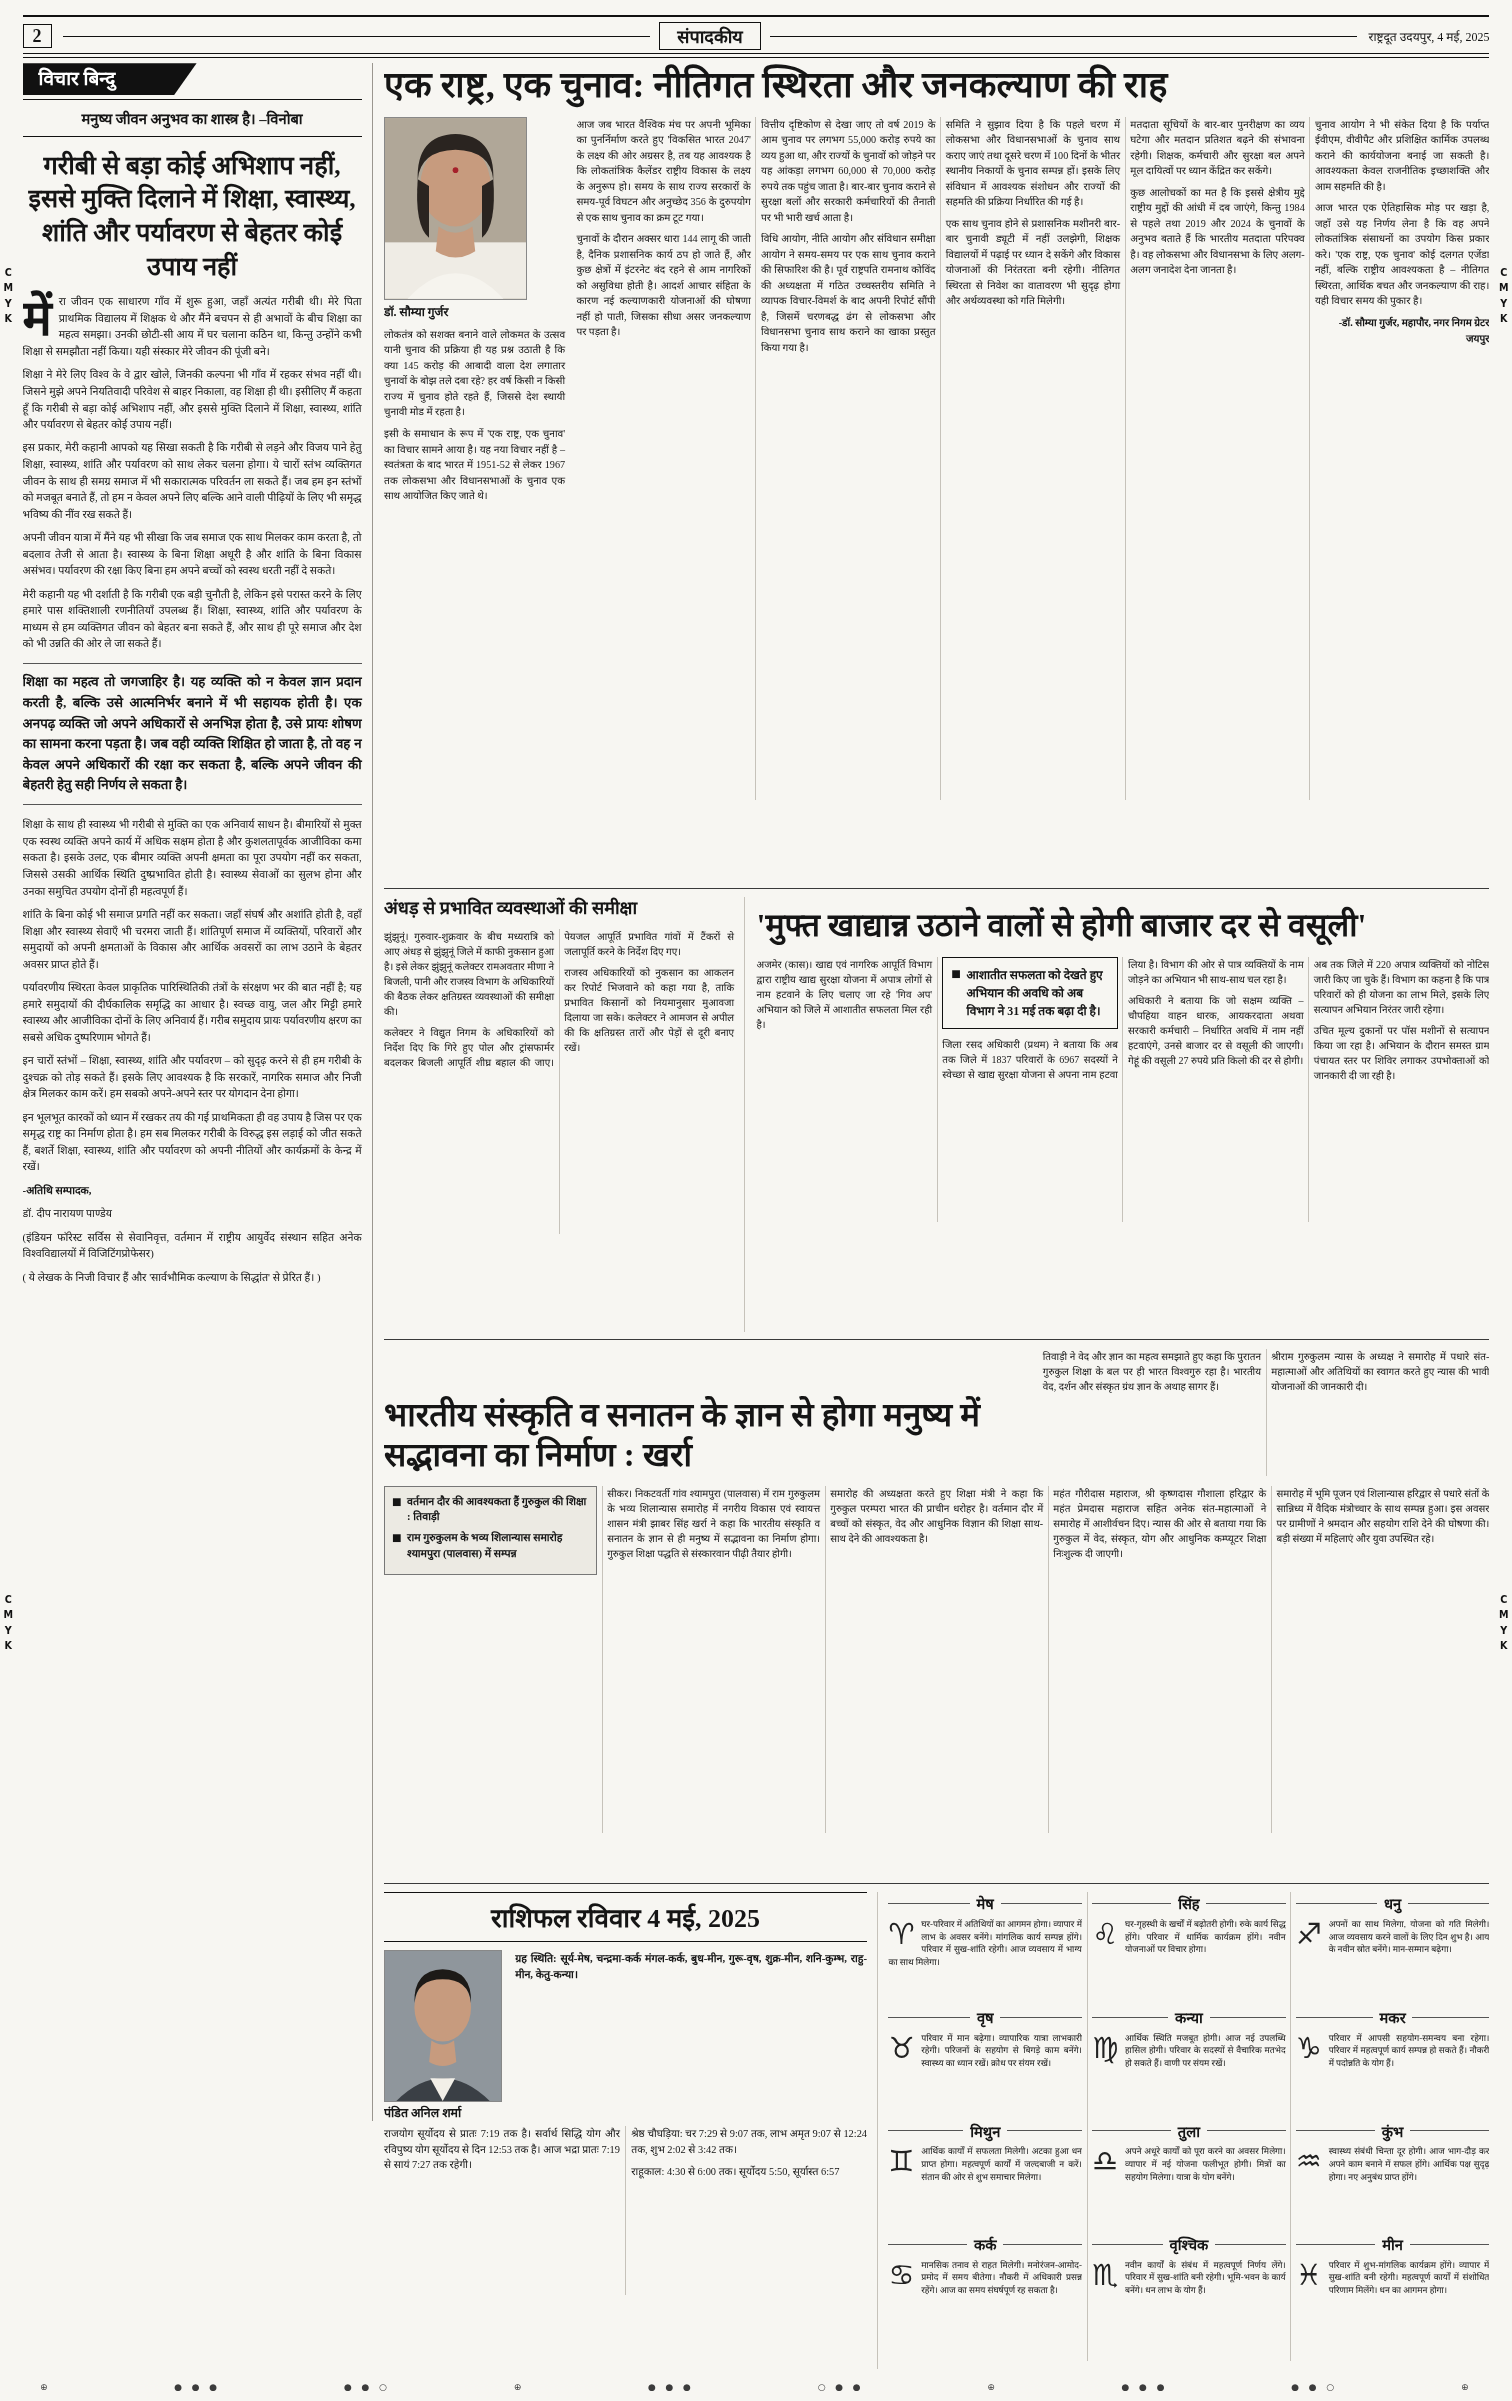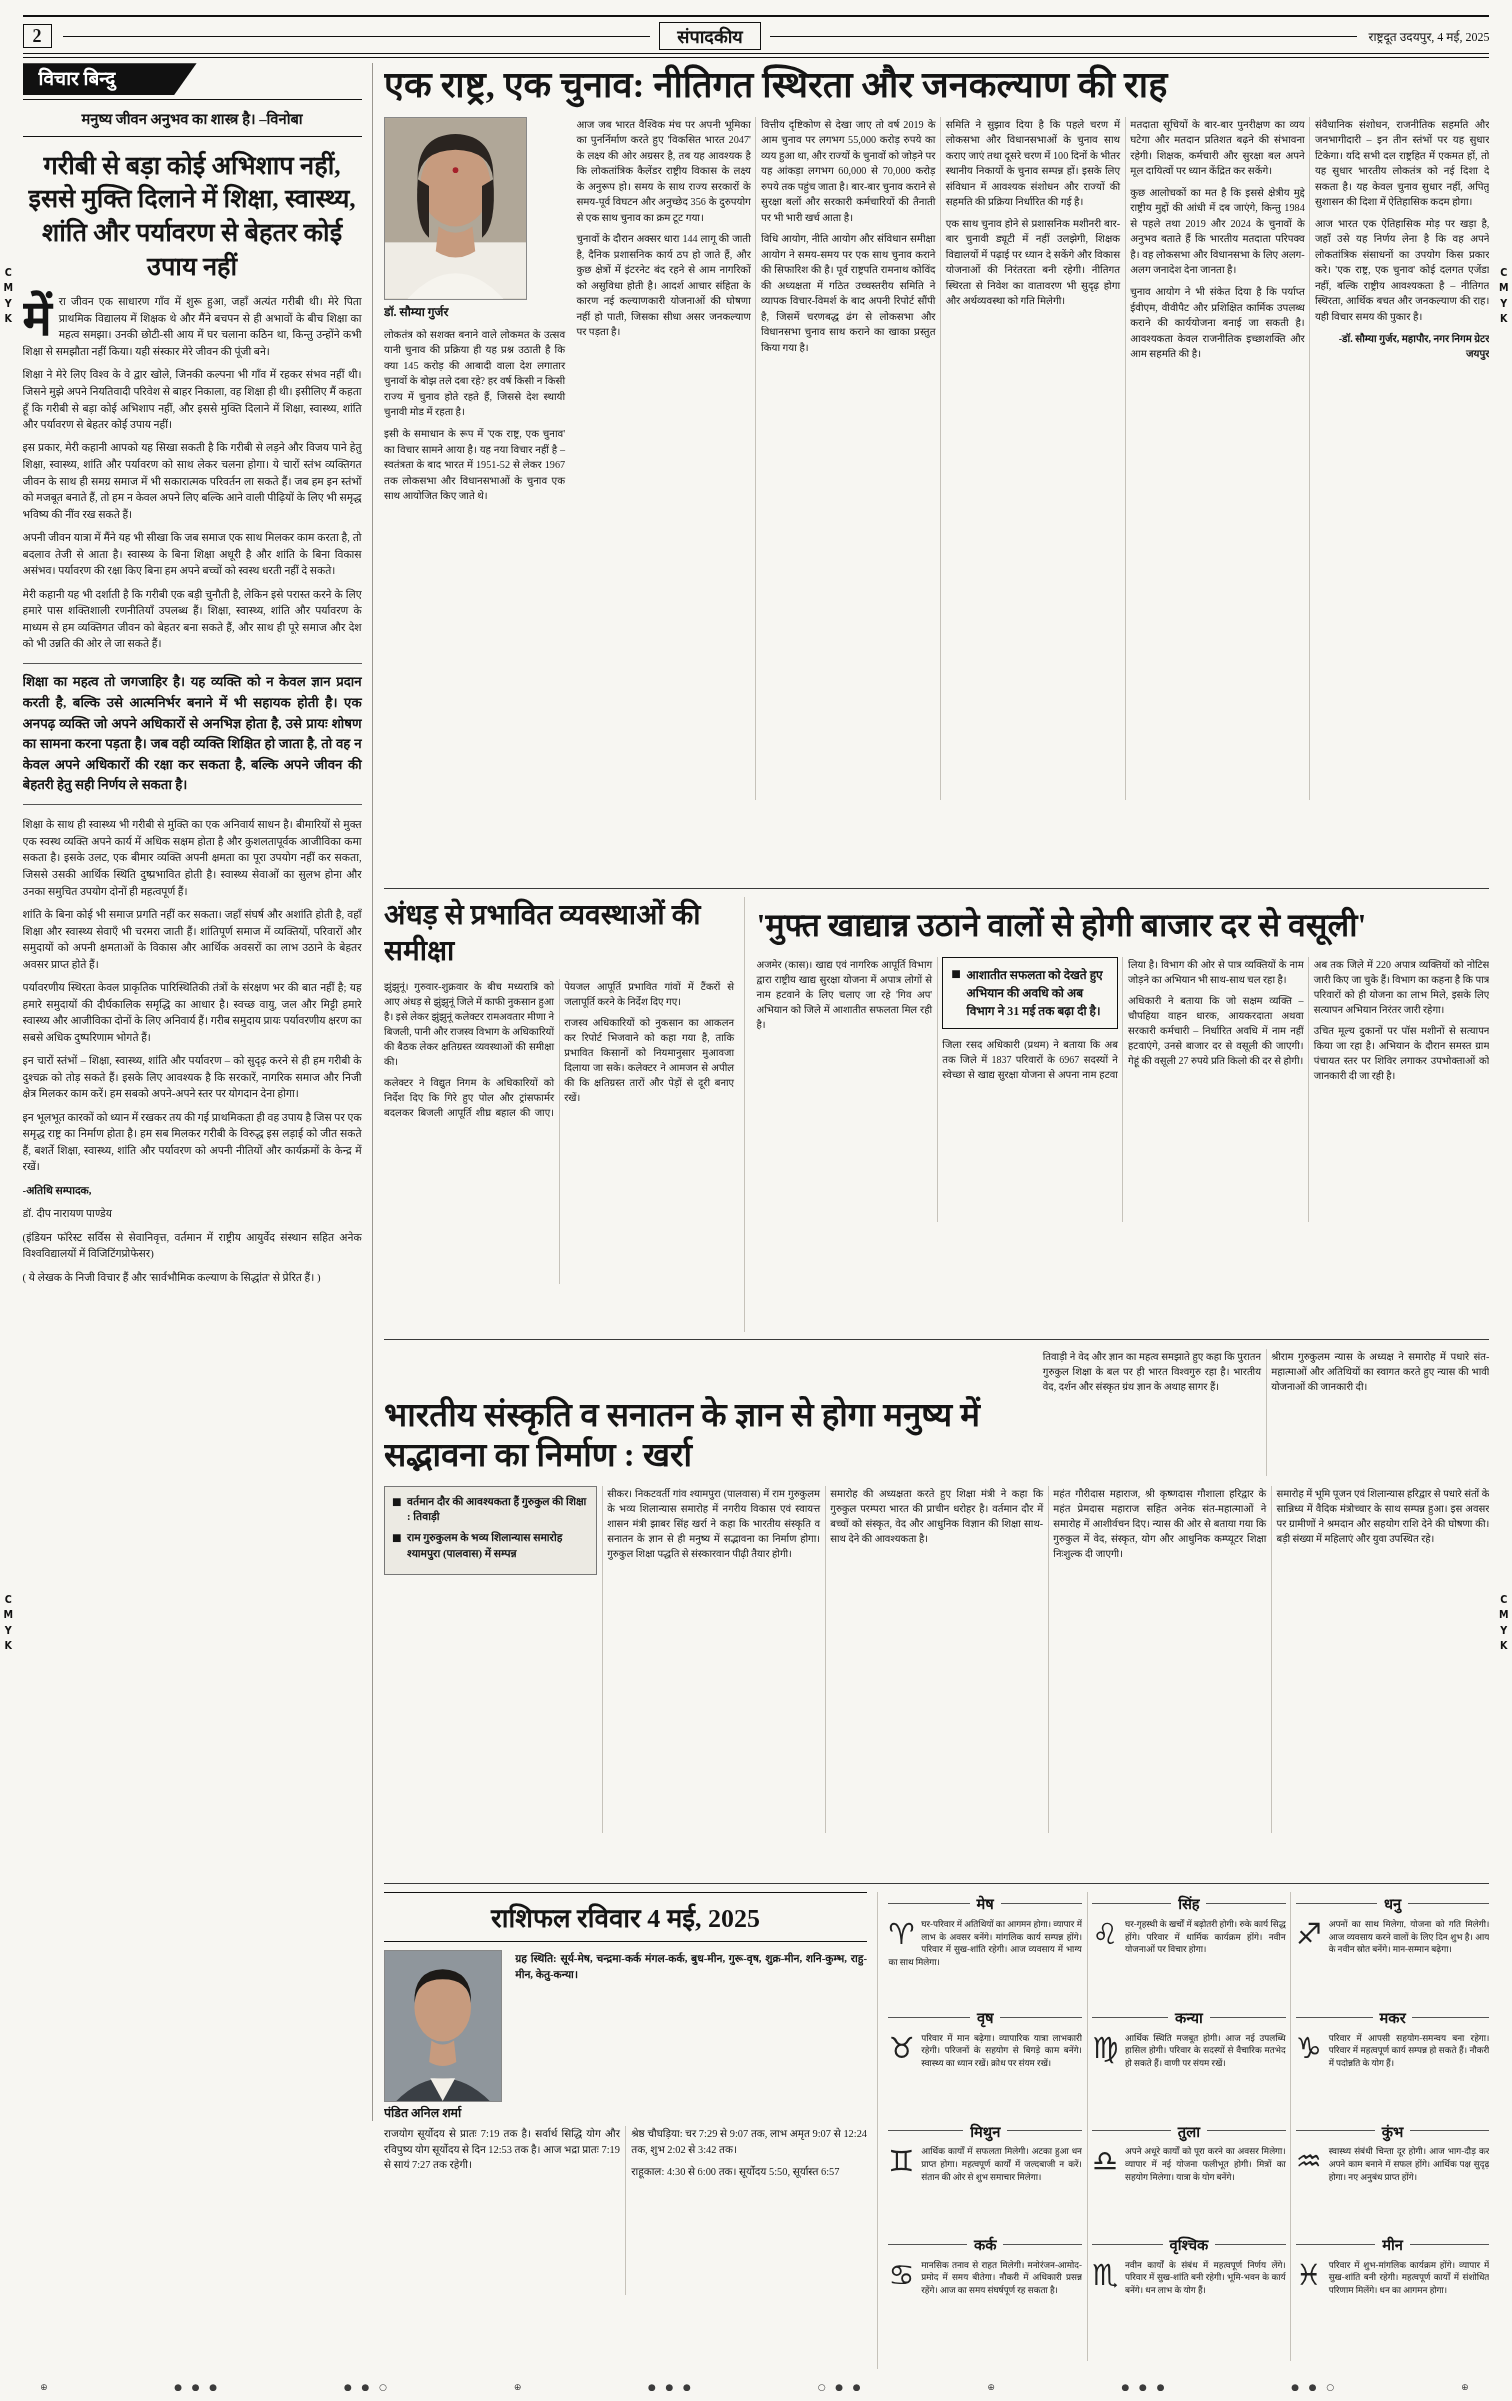--- a/index.html
+++ b/index.html
@@ -39,21 +39,21 @@
   .lead-photo-col{flex:0 0 181px;}
   .photo-frame{width:141px;height:181px;border:0.6px solid #888;background:#b9b2a4;overflow:hidden;}
   .photo-caption{font-weight:700;font-size:12px;margin:3.4px 0 6.8px;width:141px;}
   .lead-photo-col p{font-size:10.2px;line-height:1.52;text-align:justify;margin:0 0 6.2px;}
   .lead-cols{flex:1;column-count:5;column-gap:10.2px;column-rule:0.6px solid #c6c2ba;height:100%;column-fill:balance;}
   .lead-cols p{font-size:10.2px;line-height:1.52;text-align:justify;margin:0 0 6.2px;break-inside:avoid-column;}
   .lead-cols p:last-child{font-weight:700;text-align:right;}
   
   .band2{display:flex;border-top:1.1px solid #3a3a3a;margin-top:5.6px;padding-top:8px;height:435px;overflow:hidden;}
   .andhad{flex:0 0 350px;border-right:0.6px solid #c6c2ba;padding-right:10.2px;}
-  .andhad-title{font-size:28px;line-height:1.3;font-weight:800;margin:0 0 9px;}
+  .andhad-title{font-size:18px;line-height:1.3;font-weight:800;margin:0 0 9px;}
   .andhad-cols{column-count:2;column-gap:10.2px;column-rule:0.6px solid #c6c2ba;height:305px;column-fill:balance;}
   .andhad-cols p,.muft-cols p,.sans-cols p,.sans-side p,.muft-side p{font-size:10px;line-height:1.5;text-align:justify;margin:0 0 6.2px;}
   .muft{flex:1;padding-left:11.3px;}
   .muft-top{display:flex;gap:13.6px;}
   .muft-headline{flex:1.8;font-size:32px;line-height:1.18;font-weight:700;margin:10px 0 8px;}
   .muft-side{flex:1;}
   .muft-cols{column-count:4;column-gap:10.2px;column-rule:0.6px solid #c6c2ba;height:265px;margin-top:4.5px;column-fill:balance;}
   .dc{display:contents;}
   .muft-box{border:1.1px solid #111;padding:8px;margin:0 0 8px;break-inside:avoid;display:flex;gap:5.6px;
             font-weight:700;font-size:12px;line-height:1.5;}
@@ -169,21 +169,20 @@
             <div class="lead-cols">
                 <p>आज जब भारत वैश्विक मंच पर अपनी भूमिका का पुनर्निर्माण करते हुए 'विकसित भारत 2047' के लक्ष्य की ओर अग्रसर है, तब यह आवश्यक है कि लोकतांत्रिक कैलेंडर राष्ट्रीय विकास के लक्ष्य के अनुरूप हो। समय के साथ राज्य सरकारों के समय-पूर्व विघटन और अनुच्छेद 356 के दुरुपयोग से एक साथ चुनाव का क्रम टूट गया।</p>
                 <p>चुनावों के दौरान अक्सर धारा 144 लागू की जाती है, दैनिक प्रशासनिक कार्य ठप हो जाते हैं, और कुछ क्षेत्रों में इंटरनेट बंद रहने से आम नागरिकों को असुविधा होती है। आदर्श आचार संहिता के कारण नई कल्याणकारी योजनाओं की घोषणा नहीं हो पाती, जिसका सीधा असर जनकल्याण पर पड़ता है।</p>
                 <p>वित्तीय दृष्टिकोण से देखा जाए तो वर्ष 2019 के आम चुनाव पर लगभग 55,000 करोड़ रुपये का व्यय हुआ था, और राज्यों के चुनावों को जोड़ने पर यह आंकड़ा लगभग 60,000 से 70,000 करोड़ रुपये तक पहुंच जाता है। बार-बार चुनाव कराने से सुरक्षा बलों और सरकारी कर्मचारियों की तैनाती पर भी भारी खर्च आता है।</p>
                 <p>विधि आयोग, नीति आयोग और संविधान समीक्षा आयोग ने समय-समय पर एक साथ चुनाव कराने की सिफारिश की है। पूर्व राष्ट्रपति रामनाथ कोविंद की अध्यक्षता में गठित उच्चस्तरीय समिति ने व्यापक विचार-विमर्श के बाद अपनी रिपोर्ट सौंपी है, जिसमें चरणबद्ध ढंग से लोकसभा और विधानसभा चुनाव साथ कराने का खाका प्रस्तुत किया गया है।</p>
                 <p>समिति ने सुझाव दिया है कि पहले चरण में लोकसभा और विधानसभाओं के चुनाव साथ कराए जाएं तथा दूसरे चरण में 100 दिनों के भीतर स्थानीय निकायों के चुनाव सम्पन्न हों। इसके लिए संविधान में आवश्यक संशोधन और राज्यों की सहमति की प्रक्रिया निर्धारित की गई है।</p>
                 <p>एक साथ चुनाव होने से प्रशासनिक मशीनरी बार-बार चुनावी ड्यूटी में नहीं उलझेगी, शिक्षक विद्यालयों में पढ़ाई पर ध्यान दे सकेंगे और विकास योजनाओं की निरंतरता बनी रहेगी। नीतिगत स्थिरता से निवेश का वातावरण भी सुदृढ़ होगा और अर्थव्यवस्था को गति मिलेगी।</p>
                 <p>मतदाता सूचियों के बार-बार पुनरीक्षण का व्यय घटेगा और मतदान प्रतिशत बढ़ने की संभावना रहेगी। शिक्षक, कर्मचारी और सुरक्षा बल अपने मूल दायित्वों पर ध्यान केंद्रित कर सकेंगे।</p>
                 <p>कुछ आलोचकों का मत है कि इससे क्षेत्रीय मुद्दे राष्ट्रीय मुद्दों की आंधी में दब जाएंगे, किन्तु 1984 से पहले तथा 2019 और 2024 के चुनावों के अनुभव बताते हैं कि भारतीय मतदाता परिपक्व है। वह लोकसभा और विधानसभा के लिए अलग-अलग जनादेश देना जानता है।</p>
                 <p>चुनाव आयोग ने भी संकेत दिया है कि पर्याप्त ईवीएम, वीवीपैट और प्रशिक्षित कार्मिक उपलब्ध कराने की कार्ययोजना बनाई जा सकती है। आवश्यकता केवल राजनीतिक इच्छाशक्ति और आम सहमति की है।</p>
-                <p>संवैधानिक संशोधन, राजनीतिक सहमति और जनभागीदारी – इन तीन स्तंभों पर यह सुधार टिकेगा। यदि सभी दल राष्ट्रहित में एकमत हों, तो यह सुधार भारतीय लोकतंत्र को नई दिशा दे सकता है। यह केवल चुनाव सुधार नहीं, अपितु सुशासन की दिशा में ऐतिहासिक कदम होगा।</p>
                 <p>आज भारत एक ऐतिहासिक मोड़ पर खड़ा है, जहाँ उसे यह निर्णय लेना है कि वह अपने लोकतांत्रिक संसाधनों का उपयोग किस प्रकार करे। 'एक राष्ट्र, एक चुनाव' कोई दलगत एजेंडा नहीं, बल्कि राष्ट्रीय आवश्यकता है – नीतिगत स्थिरता, आर्थिक बचत और जनकल्याण की राह। यही विचार समय की पुकार है।</p>
                 <p>-डॉ. सौम्या गुर्जर, महापौर, नगर निगम ग्रेटर जयपुर</p>
               </div>
           </div>
         </article>
 
         <div class="band2">
           <div class="andhad">
             <h3 class="andhad-title">अंधड़ से प्रभावित व्यवस्थाओं की समीक्षा</h3>
             <div class="andhad-cols">

